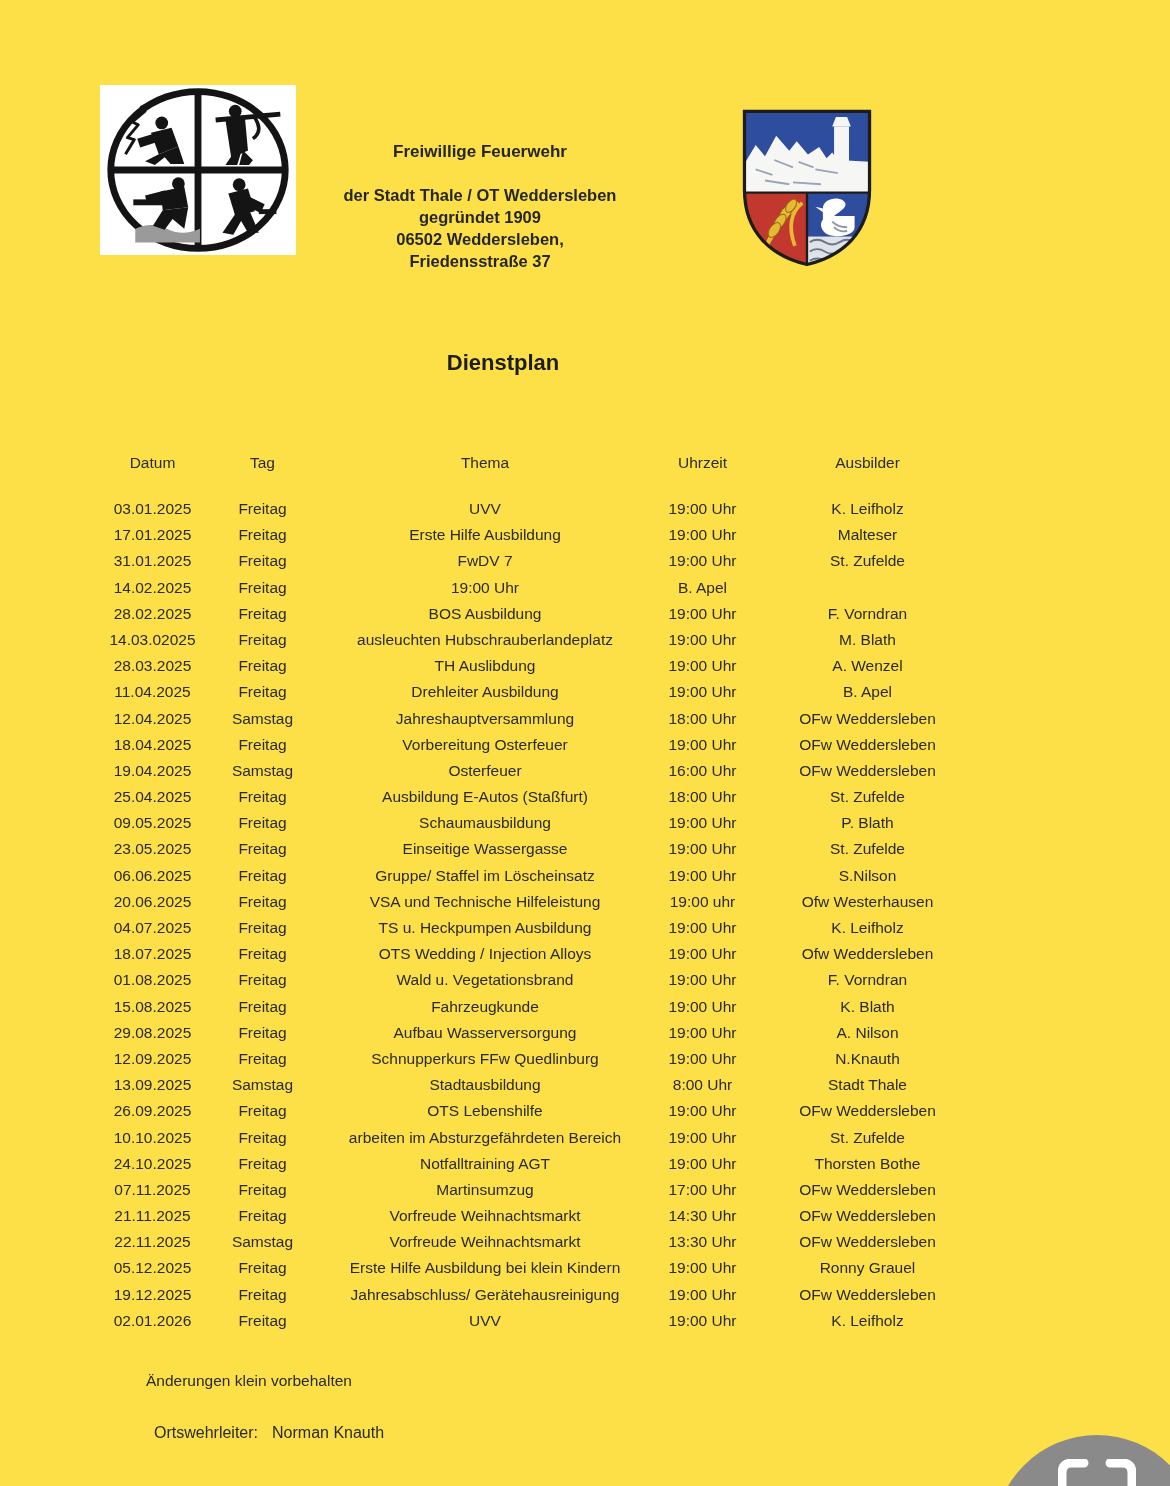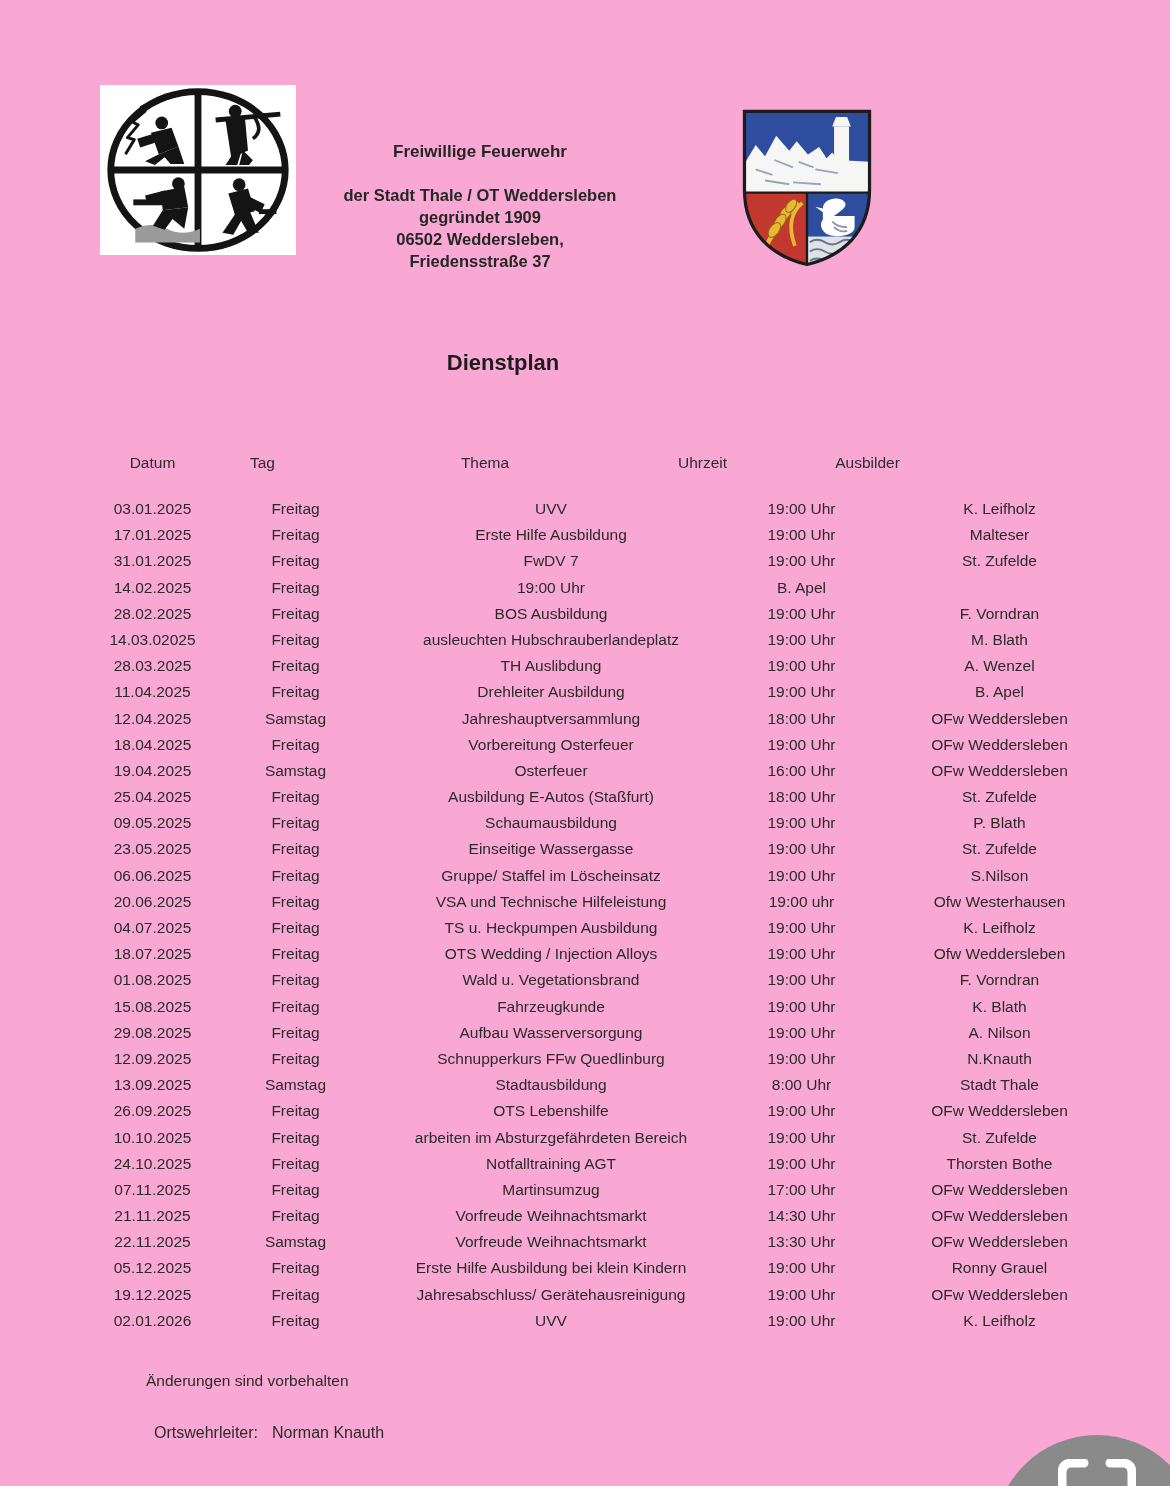--- a/index.html
+++ b/index.html
@@ -1,40 +1,40 @@
 <!DOCTYPE html>
 <html><head>
 <meta charset="utf-8">
 <style>
   html,body { margin:0; padding:0; background:#e9e8e6; }
   .page {
     position:relative;
     width:1170px; height:1486px;
-    background:#f9a8d4;
+    background:#fde047;
     overflow:hidden;
     font-family:"Liberation Sans", sans-serif;
     color:#262626;
   }
   
   .logo-box { position:absolute; left:100px; top:85px; width:196px; height:170px; background:#ffffff; }
   .logo-box svg { width:100%; height:100%; display:block; }
   .header-text { position:absolute; left:250px; top:142px; width:460px; text-align:center; }
   .org-name { font-size:17px; font-weight:bold; margin-bottom:22px; }
   .org-line { font-size:16.5px; font-weight:bold; line-height:22px; }
   .crest-box { position:absolute; left:737px; top:104px; width:140px; height:168px; }
   .crest-box svg { width:100%; height:100%; display:block; }
   
   .doc-title { position:absolute; left:0; top:350px; width:966px; text-align:center;
                font-size:22px; font-weight:bold; color:#1d1d1d;padding-left:20px; }
   
   .schedule { position:absolute; left:100px; top:454px; width:880px; }
   .thead, .trow { display:grid; grid-template-columns:105px 115px 330px 105px 225px; }
   .thead { margin-bottom:24px; }
   .hcell { text-align:center; font-size:15.5px; color:#2c2c2c; }
-  .trow { height:26.2px;gap:33px; }
+  .trow { height:26.2px; }
   .tcell { text-align:center; font-size:15.5px; line-height:26.2px; color:#2a2a2a;
            white-space:nowrap; overflow:visible; }
   
   .note { position:absolute; left:146px; top:1372px; font-size:15.5px; color:#2a2a2a; }
   .leader { position:absolute; left:138px; top:1424px; font-size:16px; color:#2a2a2a;margin-left:16px; }
   .leader .name { margin-left:14px; }
   
   .lens-button { position:absolute; left:994px; top:1435px; width:206px; height:206px;
                  border-radius:50%; background:#8a8a8a; }
   .lens-button svg { position:absolute; left:64px; top:24px; }
@@ -356,21 +356,21 @@
         <div class="trow">
           <div class="tcell">02.01.2026</div>
           <div class="tcell">Freitag</div>
           <div class="tcell">UVV</div>
           <div class="tcell">19:00 Uhr</div>
           <div class="tcell">K. Leifholz</div>
         </div>
       </div>
   </div>
 
-  <div class="note">Änderungen sind vorbehalten</div>
+  <div class="note">Änderungen klein vorbehalten</div>
   <div class="leader">
     <span>Ortswehrleiter:</span><span class="name">Norman Knauth</span>
   </div>
 
   <div class="lens-button">
     <svg width="78" height="58" viewBox="0 0 78 58">
       <path d="M26,4 H14 Q4,4 4,14 V30" fill="none" stroke="#ffffff" stroke-width="9" stroke-linecap="round"></path>
       <path d="M52,4 H64 Q74,4 74,14 V30" fill="none" stroke="#ffffff" stroke-width="9" stroke-linecap="round"></path>
     </svg>
   </div>

